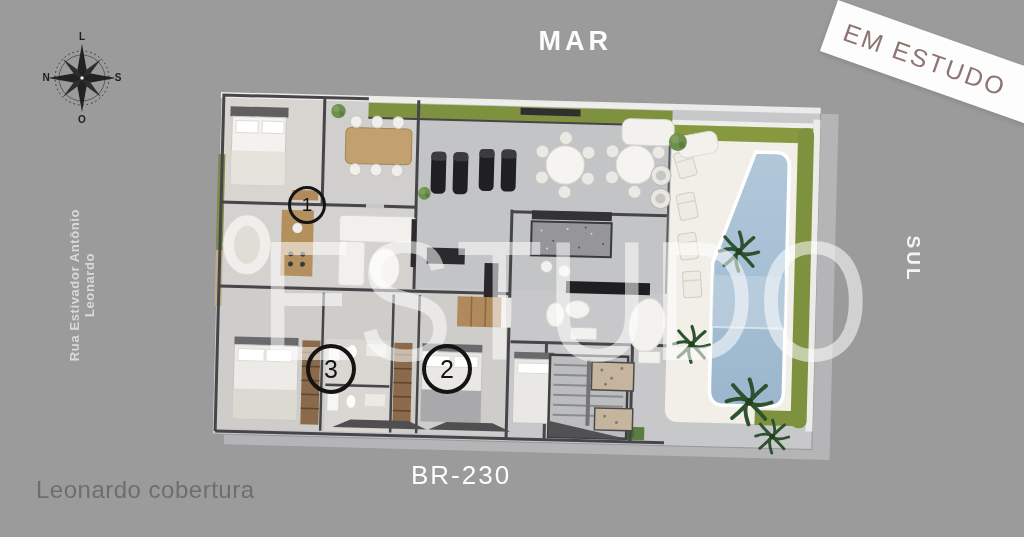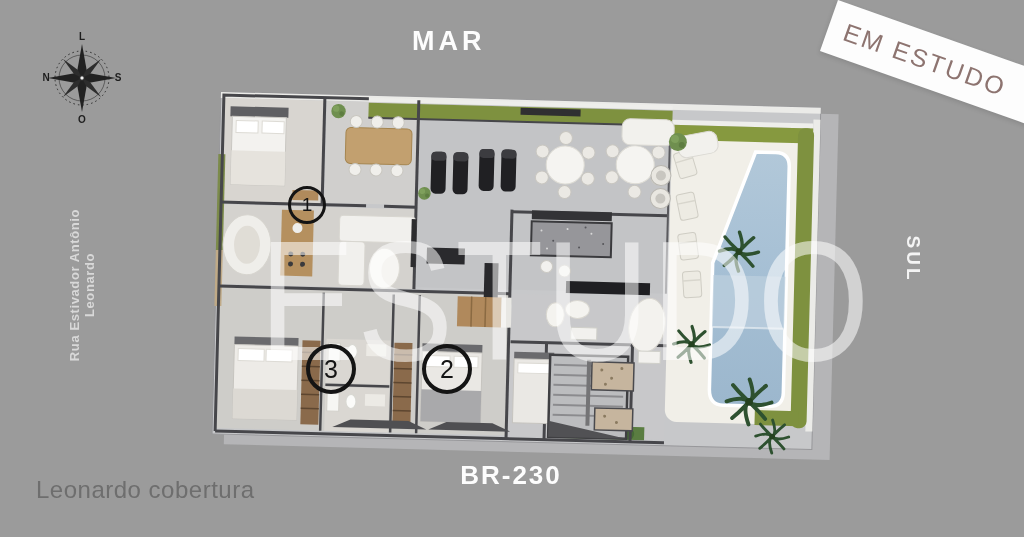--- a/index.html
+++ b/index.html
@@ -4,26 +4,26 @@
 <style>
   html,body{margin:0;padding:0;}
   body{
     width:1024px;height:537px;position:relative;overflow:hidden;
     background:#9b9b9b;
     font-family:"Liberation Sans", sans-serif;
   }
   .abs{position:absolute;}
   
   .label-sea{
-    left:412px;top:26px;width:200px;text-align:left;
+    left:412px;top:26px;width:200px;text-align:right;
     color:#fdfdfd;font-size:27px;font-weight:700;letter-spacing:4px;
   }
   .label-road{
-    left:411px;top:460px;width:200px;text-align:center;
-    color:#fdfdfd;font-size:26px;font-weight:700;letter-spacing:2px;
+    left:411px;top:460px;width:200px;
+    color:#fdfdfd;font-size:26px;font-weight:400;letter-spacing:2px;
   }
   .label-caption{
     left:36px;top:476px;color:#6e6e6e;font-size:24px;font-weight:400;letter-spacing:0.5px;
   }
   .label-street{
     left:-16px;top:270px;width:196px;text-align:center;
     transform:rotate(-90deg);transform-origin:center;
     color:#d8d8d8;font-size:13px;font-weight:700;letter-spacing:0.6px;
   }
   .label-south{

